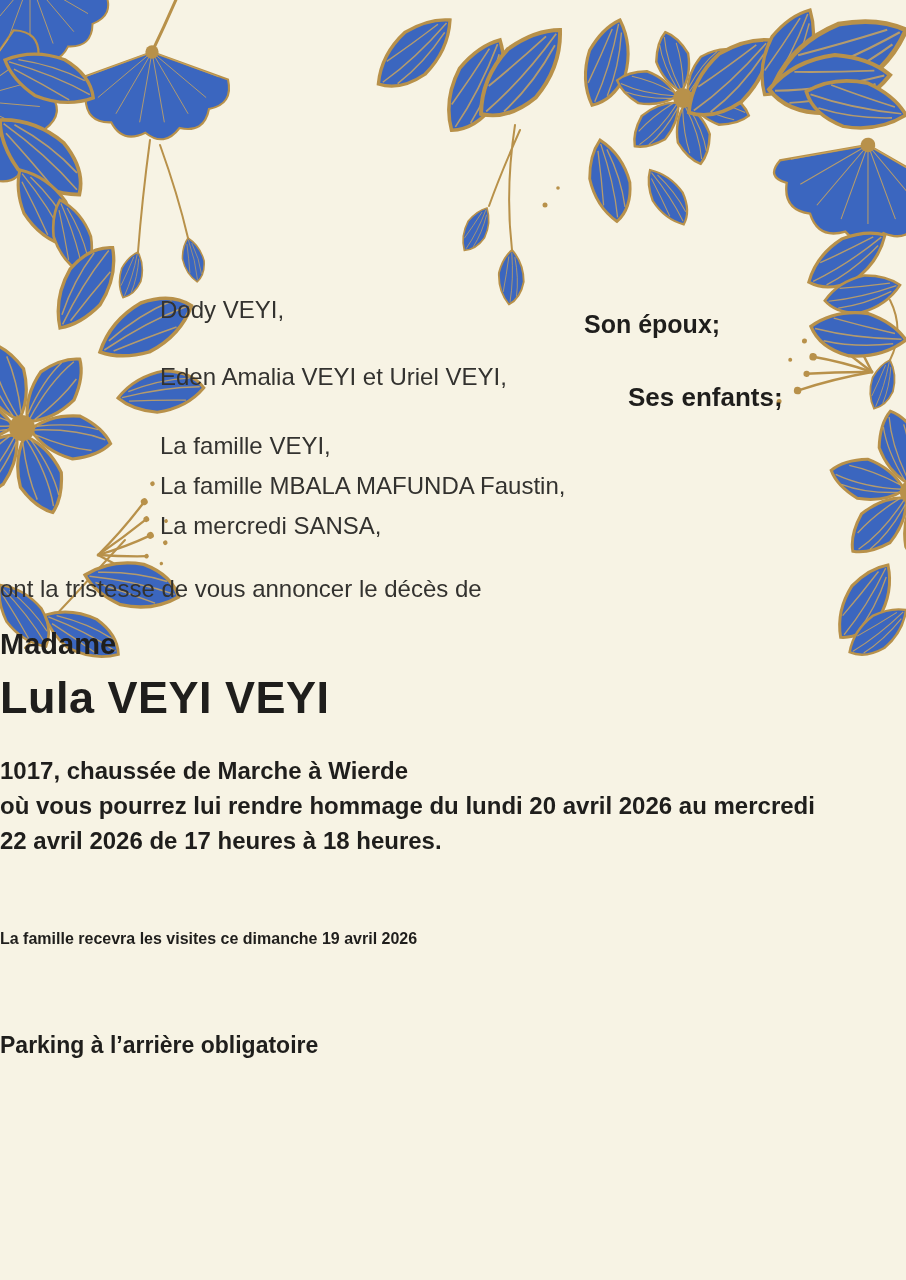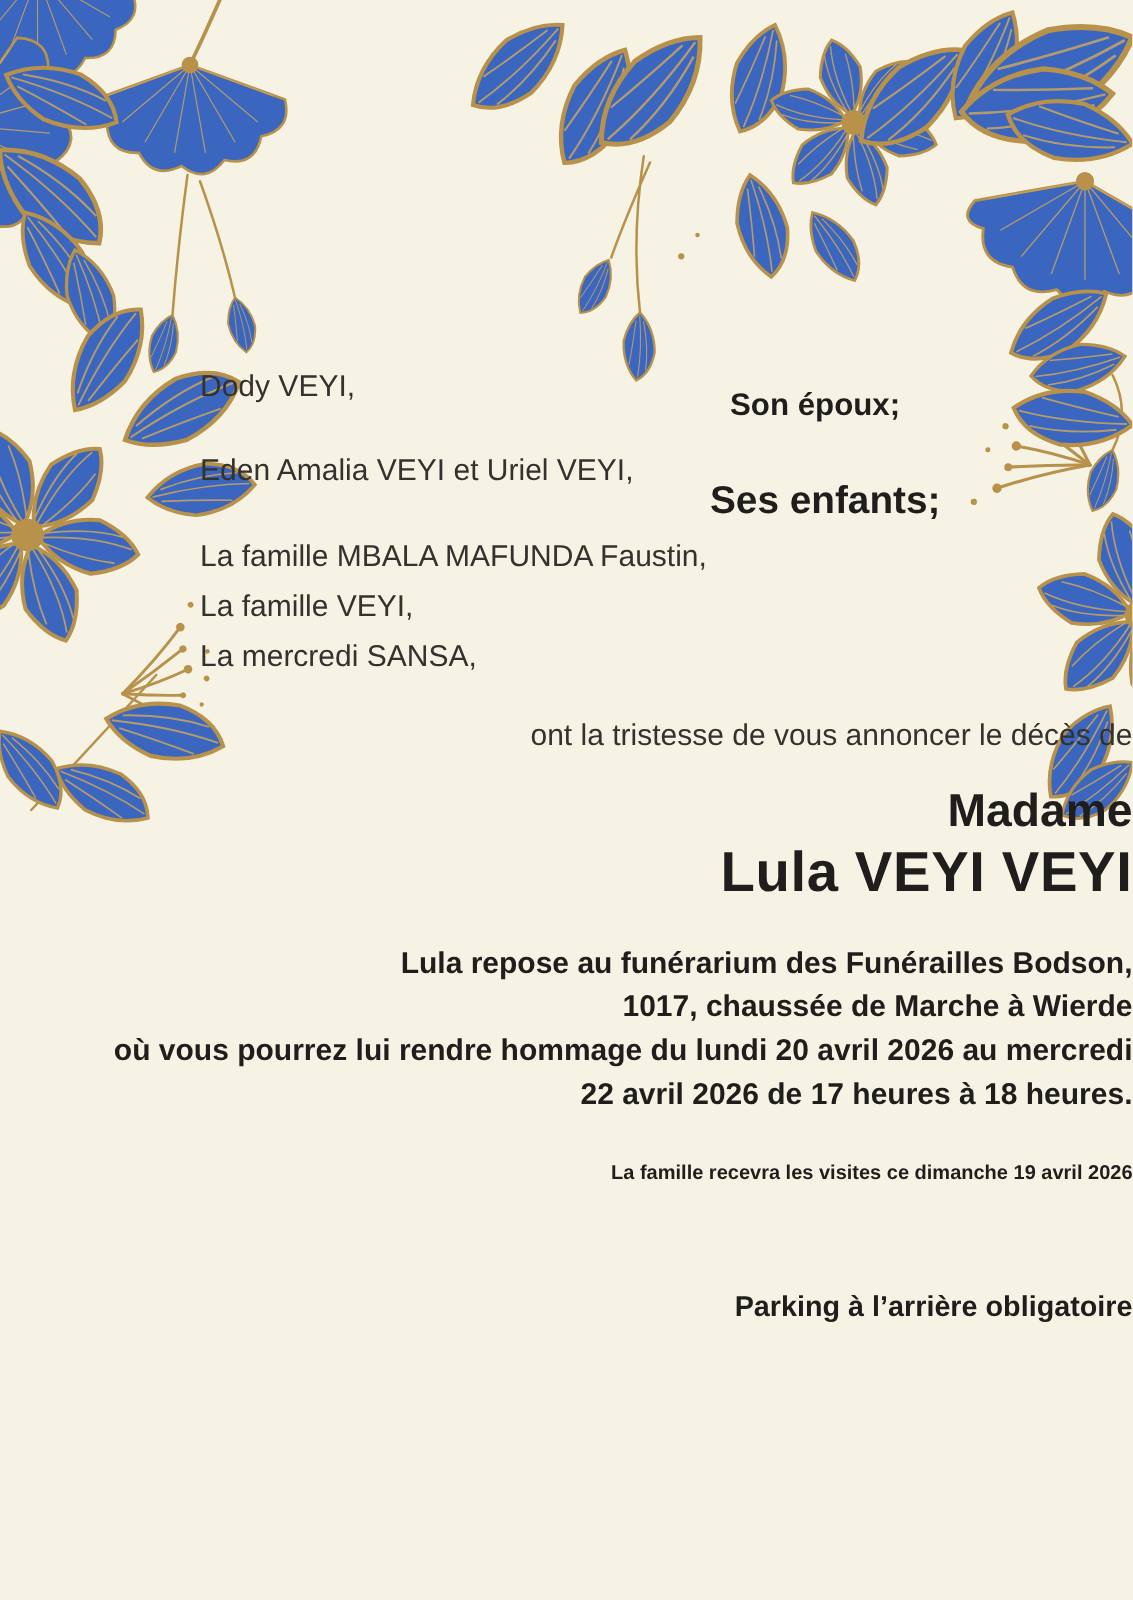--- a/index.html
+++ b/index.html
@@ -23,31 +23,31 @@
   }
   .florals{position:absolute;inset:0;width:906px;height:1280px;pointer-events:none}
   .petalfill{fill:var(--blue);stroke:var(--gold);stroke-width:2.2px}
   .vein{fill:none;stroke:var(--goldlight);stroke-width:1px;opacity:.85}
   .goldfill{fill:var(--gold);stroke:none}
   .goldstroke{fill:none;stroke:var(--gold);stroke-width:2px;stroke-linecap:round}
   .stem{fill:none;stroke:var(--gold);stroke-width:3px;stroke-linecap:round}
   .stem-thin{fill:none;stroke:var(--gold);stroke-width:2px;stroke-linecap:round}
 
   .txt{position:absolute;white-space:nowrap;color:var(--ink)}
-  .center{left:0;width:906px;text-align:right;white-space:normal}
+  .center{left:0;width:906px;text-align:left;white-space:normal}
   .b{font-weight:700;color:var(--ink-dark)}
 
   .spouse-line{left:160px;top:296px;font-size:24px}
   .spouse-label{left:584px;top:310px;font-size:25px}
   .children-line{left:160px;top:363px;font-size:24px}
-  .children-label{left:568px;top:382px;font-size:31px}
+  .children-label{left:628px;top:382px;font-size:26px}
   .families{position:absolute;left:160px;top:432px;font-size:24px;color:var(--ink)}
   .families .fam-line{margin-bottom:12px;white-space:nowrap}
   .intro{top:575px;font-size:24px}
-  .madame{top:628px;font-size:37px}
+  .madame{top:628px;font-size:29px}
   .deceased{top:672px;font-size:45px;font-weight:800;letter-spacing:.5px}
   .repose{top:753px;font-size:24px;line-height:35px}
   .visits{top:920px;font-size:16px;line-height:37px;}
   .parking{top:1032px;font-size:23px}
 </style>
 </head>
 <body>
 
 <div class="page">
 
@@ -155,35 +155,34 @@
       <use href="#leaf" transform="translate(0,585) rotate(55) scale(1.2)"></use>
     </g>
   </svg>
 
   <div>
     <div class="txt spouse-line">Dody VEYI,</div>
     <div class="txt b spouse-label">Son époux;</div>
     <div class="txt children-line">Eden Amalia VEYI et Uriel VEYI,</div>
     <div class="txt b children-label">Ses enfants;</div>
     <div class="families">
+      <div class="fam-line">La famille VEYI,</div>
       <div class="fam-line">La famille MBALA MAFUNDA Faustin,</div>
-      <div class="fam-line">La famille VEYI,</div>
       <div class="fam-line">La mercredi SANSA,</div>
     </div>
   </div>
 
   <div>
     <div class="txt center intro">ont la tristesse de vous annoncer le décès de</div>
     <div class="txt center b madame">Madame</div>
     <div class="txt center b deceased">Lula VEYI VEYI</div>
   </div>
 
   <div>
     <div class="txt center b repose">
-      <div>Lula repose au funérarium des Funérailles Bodson,</div>
       <div>1017, chaussée de Marche à Wierde</div>
       <div>où vous pourrez lui rendre hommage du lundi 20 avril 2026 au mercredi</div>
       <div>22 avril 2026 de 17 heures à 18 heures.</div>
     </div>
     <div class="txt center b visits">
       <div>La famille recevra les visites ce dimanche 19 avril 2026</div>
     </div>
     <div class="txt center b parking">Parking à l’arrière obligatoire</div>
   </div>
 

